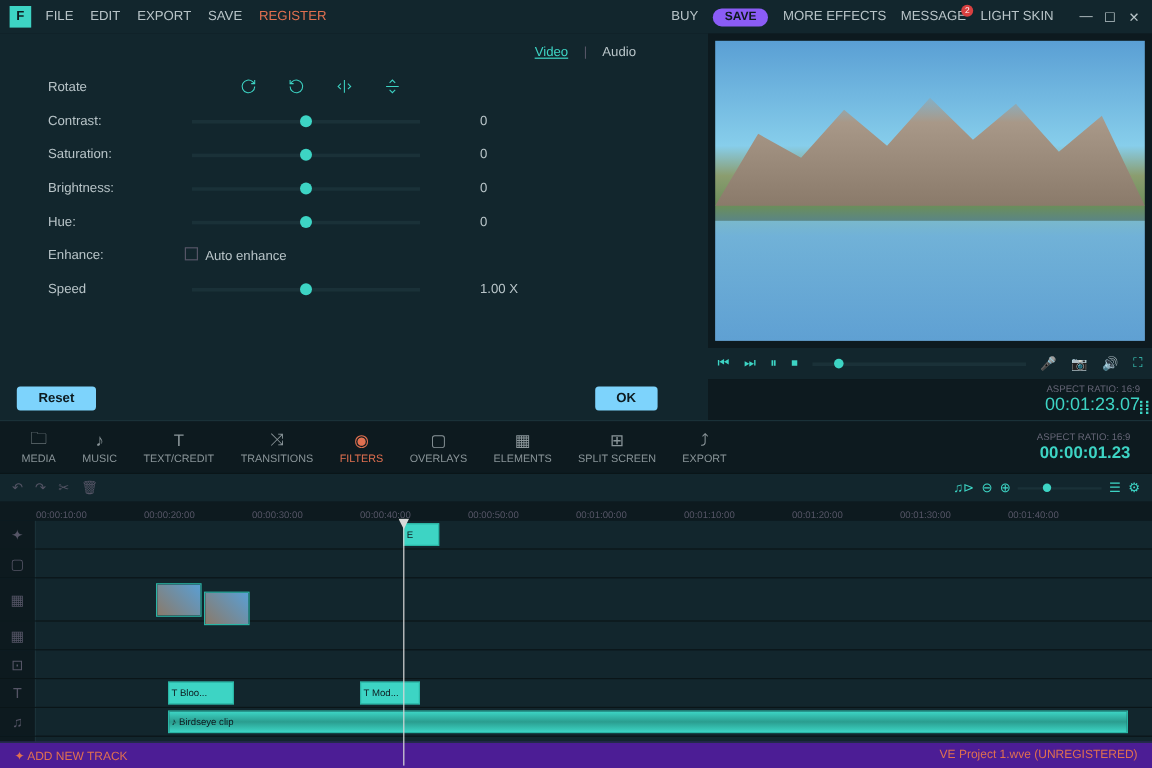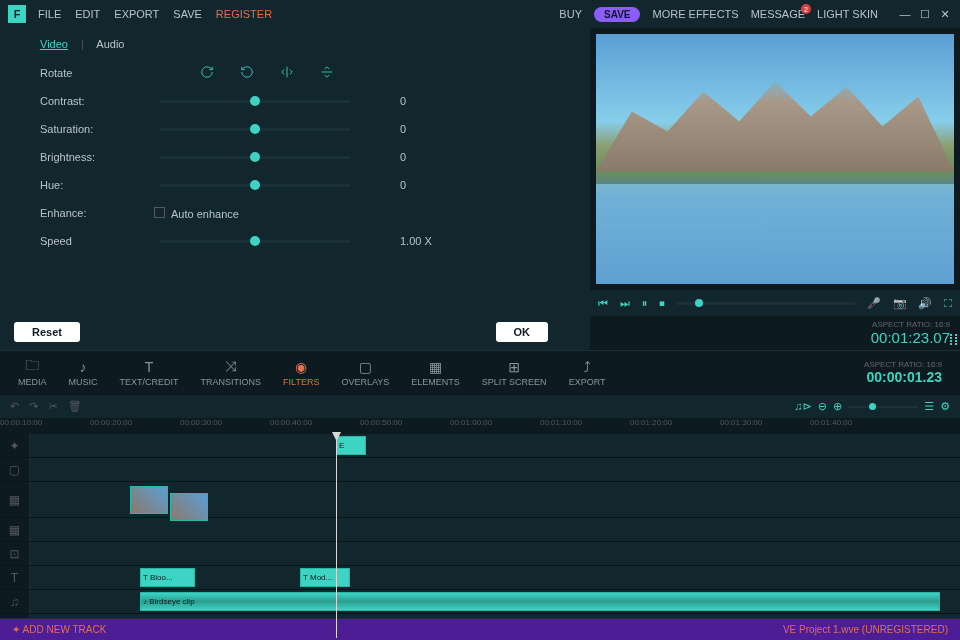--- a/index.html
+++ b/index.html
@@ -10,54 +10,54 @@
 .menu span{cursor:pointer;font-size:11px}
 .menu .reg{color:#e07050}
 .topbar-right{margin-left:auto;display:flex;align-items:center;gap:12px}
 .save-btn{background:#8b5cf6;color:#0d1a1f;padding:2px 10px;border-radius:8px;font-size:10px;font-weight:bold}
 .badge-wrap{position:relative}
 .badge{position:absolute;top:-4px;right:-6px;width:10px;height:10px;background:#d84040;border-radius:50%;font-size:7px;color:#fff;display:flex;align-items:center;justify-content:center}
 .winbtns{display:flex;gap:6px;margin-left:8px}
 .winbtns span{width:14px;text-align:center;cursor:pointer}
 .main{display:flex;height:322px}
 .edit-panel{flex:1;background:#12262d;padding:10px 20px 0 40px;position:relative}
-.tabs{padding-right:40px;font-size:11px;margin-bottom:10px}
+.tabs{text-align:right;padding-right:40px;font-size:11px;margin-bottom:10px}
 .tabs .active{color:#3dd4c4;text-decoration:underline}
 .tabs .sep{margin:0 10px;color:#556}
 .row{display:flex;align-items:center;height:26px;margin-bottom:2px}
 .row .lbl{width:100px}
 .rotate-btns{display:flex;gap:24px;margin-left:60px}
 .rot{width:16px;height:16px;color:#3dd4c4;cursor:pointer}
 .slider{width:190px;height:3px;background:#1a3138;position:relative;margin-left:20px}
 .slider .thumb{width:10px;height:10px;background:#3dd4c4;border-radius:50%;position:absolute;top:-4px;transform:translateX(-50%)}
 .val{margin-left:50px;width:50px}
 .chk{width:11px;height:11px;border:1px solid #556;margin-right:6px;display:inline-block}
 .panel-btns{position:absolute;bottom:8px;display:flex;width:100%;left:0;padding:0 14px}
-.btn{background:#ffffff;color:#0d1a1f;padding:4px 18px;border-radius:3px;font-size:11px;font-weight:bold;cursor:pointer}
+.btn{background:#7dd3fc;color:#0d1a1f;padding:4px 18px;border-radius:3px;font-size:11px;font-weight:bold;cursor:pointer}
 .btn.ok{margin-left:auto;margin-right:28px}
 .preview{width:370px;background:#0d1a1f;display:flex;flex-direction:column}
 .preview-img{flex:1;margin:6px;background:linear-gradient(180deg,#5a9fd4 0%,#87ceeb 35%,#8b9d6f 45%,#6b8e5a 55%,#4a7db0 65%,#6ba3d0 100%);position:relative;overflow:hidden}
 .mtn{position:absolute;bottom:45%;left:0;right:0;height:40%;background:linear-gradient(180deg,transparent 0%,#a89888 30%,#8a7a6a 100%);clip-path:polygon(0 100%,10% 40%,20% 60%,30% 20%,40% 50%,50% 10%,60% 45%,70% 15%,80% 55%,90% 25%,100% 100%)}
 .reflect{position:absolute;bottom:0;left:0;right:0;height:40%;background:linear-gradient(0deg,#5a9fd4 0%,#87ceeb 100%);opacity:.7}
 .pcontrols{height:26px;background:#12262d;display:flex;align-items:center;padding:0 8px;gap:12px;color:#3dd4c4}
 .pcontrols .pbar{flex:1;height:3px;background:#1a3138;position:relative}
 .pcontrols .pbar::after{content:"";position:absolute;left:10%;top:-3px;width:8px;height:8px;background:#3dd4c4;border-radius:50%}
 .pinfo{padding:4px 10px;text-align:right;background:#0d1a1f}
 .pinfo .ar{font-size:8px;color:#667}
 .pinfo .tc{font-size:15px;color:#3dd4c4;font-weight:normal}
 .toolbar{height:44px;background:#0d1a1f;display:flex;align-items:center;padding:0 8px;gap:2px;border-top:1px solid #1a3138}
 .tool{display:flex;flex-direction:column;align-items:center;gap:2px;padding:2px 10px;cursor:pointer;font-size:9px;color:#8a9599}
 .tool.active{color:#e07050}
 .tool .ico{width:16px;height:16px;display:flex;align-items:center;justify-content:center;font-size:14px}
 .toolbar-right{margin-left:auto;text-align:right;padding-right:10px}
 .timeline-ctl{height:24px;background:#12262d;display:flex;align-items:center;padding:0 10px;gap:10px;border-top:1px solid #0a1518}
 .timeline-ctl .zoom{margin-left:auto;display:flex;align-items:center;gap:6px;color:#3dd4c4}
 .zoom .zbar{width:70px;height:2px;background:#1a3138;position:relative}
 .zoom .zbar::after{content:"";position:absolute;left:30%;top:-3px;width:7px;height:7px;background:#3dd4c4;border-radius:50%}
-.ruler{height:16px;background:#0d1a1f;display:flex;font-size:8px;color:#556;align-items:flex-start;position:relative}
+.ruler{height:16px;background:#0d1a1f;display:flex;padding-left:30px;font-size:8px;color:#556;align-items:flex-end;position:relative}
 .ruler span{width:90px}
 .tracks{background:#12262d;position:relative}
 .track{height:24px;border-bottom:1px solid #0a1518;display:flex;align-items:center}
 .track.tall{height:36px}
 .track-head{width:30px;height:100%;background:#0d1a1f;display:flex;align-items:center;justify-content:center;color:#556;font-size:12px;border-right:1px solid #1a3138}
 .track-body{flex:1;position:relative;height:100%}
 .clip{position:absolute;height:80%;top:10%;background:#3dd4c4;border:1px solid #2ab5a5;font-size:8px;color:#0d1a1f;padding:1px 2px;overflow:hidden;display:flex;align-items:center}
 .clip.img{background:#4a5560;padding:0}
 .clip.img .thumb-img{width:100%;height:100%;background:linear-gradient(45deg,#8a7a6a,#5a9fd4)}
 .clip.audio{background:linear-gradient(180deg,#3dd4c4 0%,#2a9d8f 50%,#3dd4c4 100%)}

